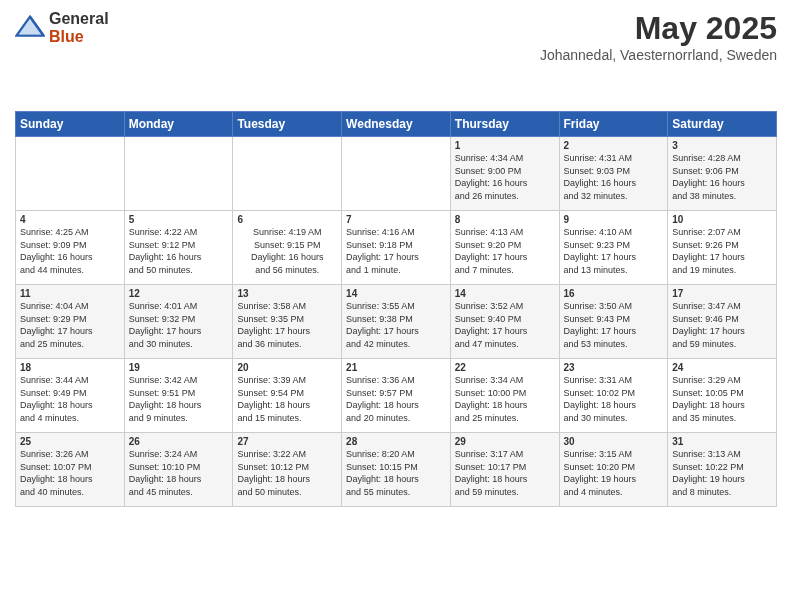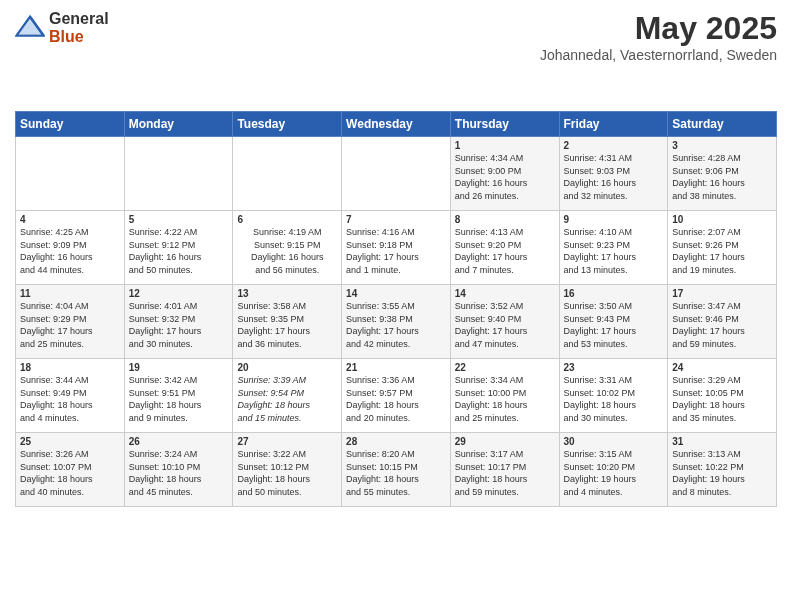--- a/index.html
+++ b/index.html
@@ -212,21 +212,21 @@
           </td>
           <td>
             <div class="day-number">19</div>
             <div class="day-info" style="white-space: pre-line;">Sunrise: 3:42 AM
 Sunset: 9:51 PM
 Daylight: 18 hours
 and 9 minutes.</div>
           </td>
           <td>
             <div class="day-number">20</div>
-            <div class="day-info" style="white-space: pre-line; font-style: italic;">Sunrise: 3:39 AM
+            <div class="day-info" style="white-space: pre-line;">Sunrise: 3:39 AM
 Sunset: 9:54 PM
 Daylight: 18 hours
 and 15 minutes.</div>
           </td>
           <td>
             <div class="day-number">21</div>
             <div class="day-info" style="white-space: pre-line;">Sunrise: 3:36 AM
 Sunset: 9:57 PM
 Daylight: 18 hours
 and 20 minutes.</div>

